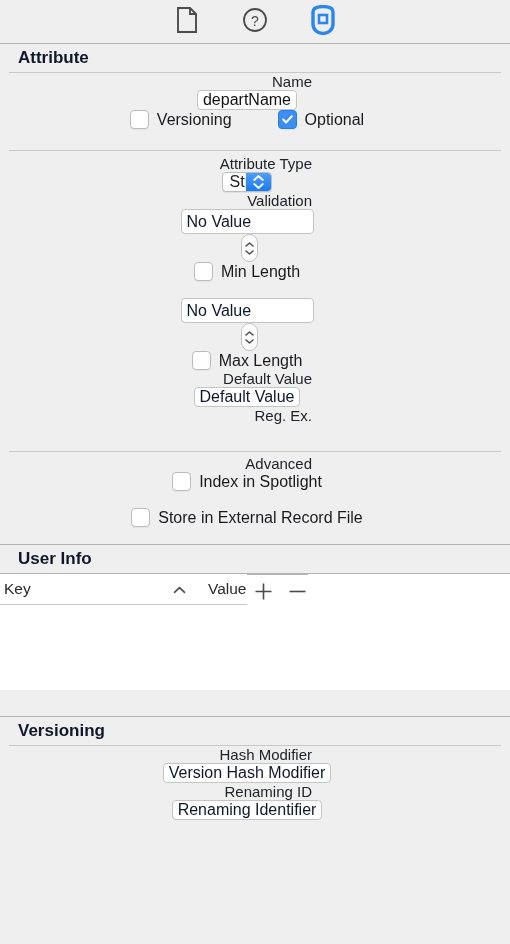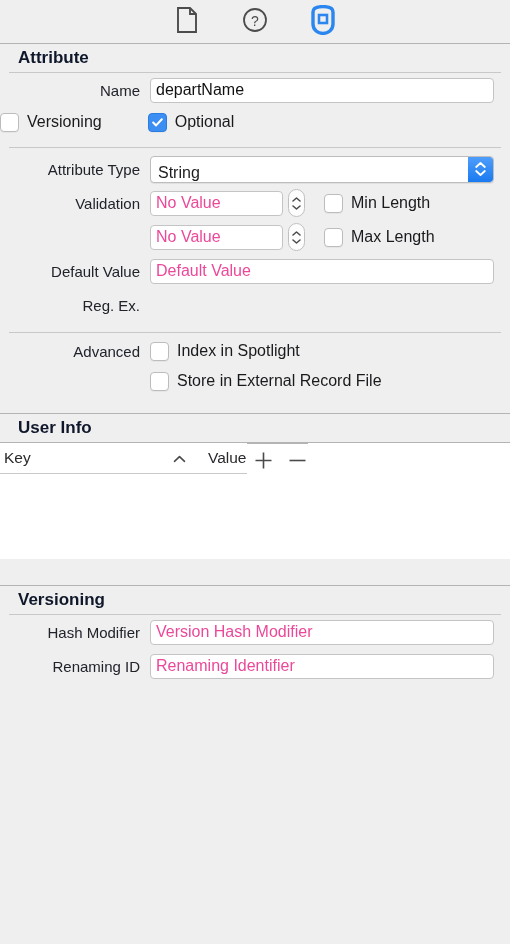--- a/index.html
+++ b/index.html
@@ -72,20 +72,21 @@
 
   
   .form {
     padding: 0;
   }
   .row {
     display: flex;
     align-items: center;
     min-height: 34px;
     padding: 0 16px 0 0;
+    flex-direction: column;
   }
   .row.tight { min-height: 30px; }
 
   .lbl {
     width: 150px;
     min-width: 150px;
     text-align: right;
     padding-right: 10px;
     font-size: 15px;
     color: #21232b;
@@ -101,21 +102,21 @@
     border: 1px solid #c4c4c4;
     border-radius: 4px;
     display: flex;
     align-items: center;
     padding: 0 5px;
     font-size: 16px;
     box-sizing: border-box;
     color: #111;
     min-width: 0;
   }
-  .field .ph { color: #ec4899; }
+  .field .ph { color: #0f172a; }
   .field.small { flex: none; width: 133px; height: 25px; }
 
   
   .popup {
     flex: 1;
     height: 27px;
     background: #ffffff;
     border: 1px solid #bdbdbd;
     border-radius: 4px;
     display: flex;

